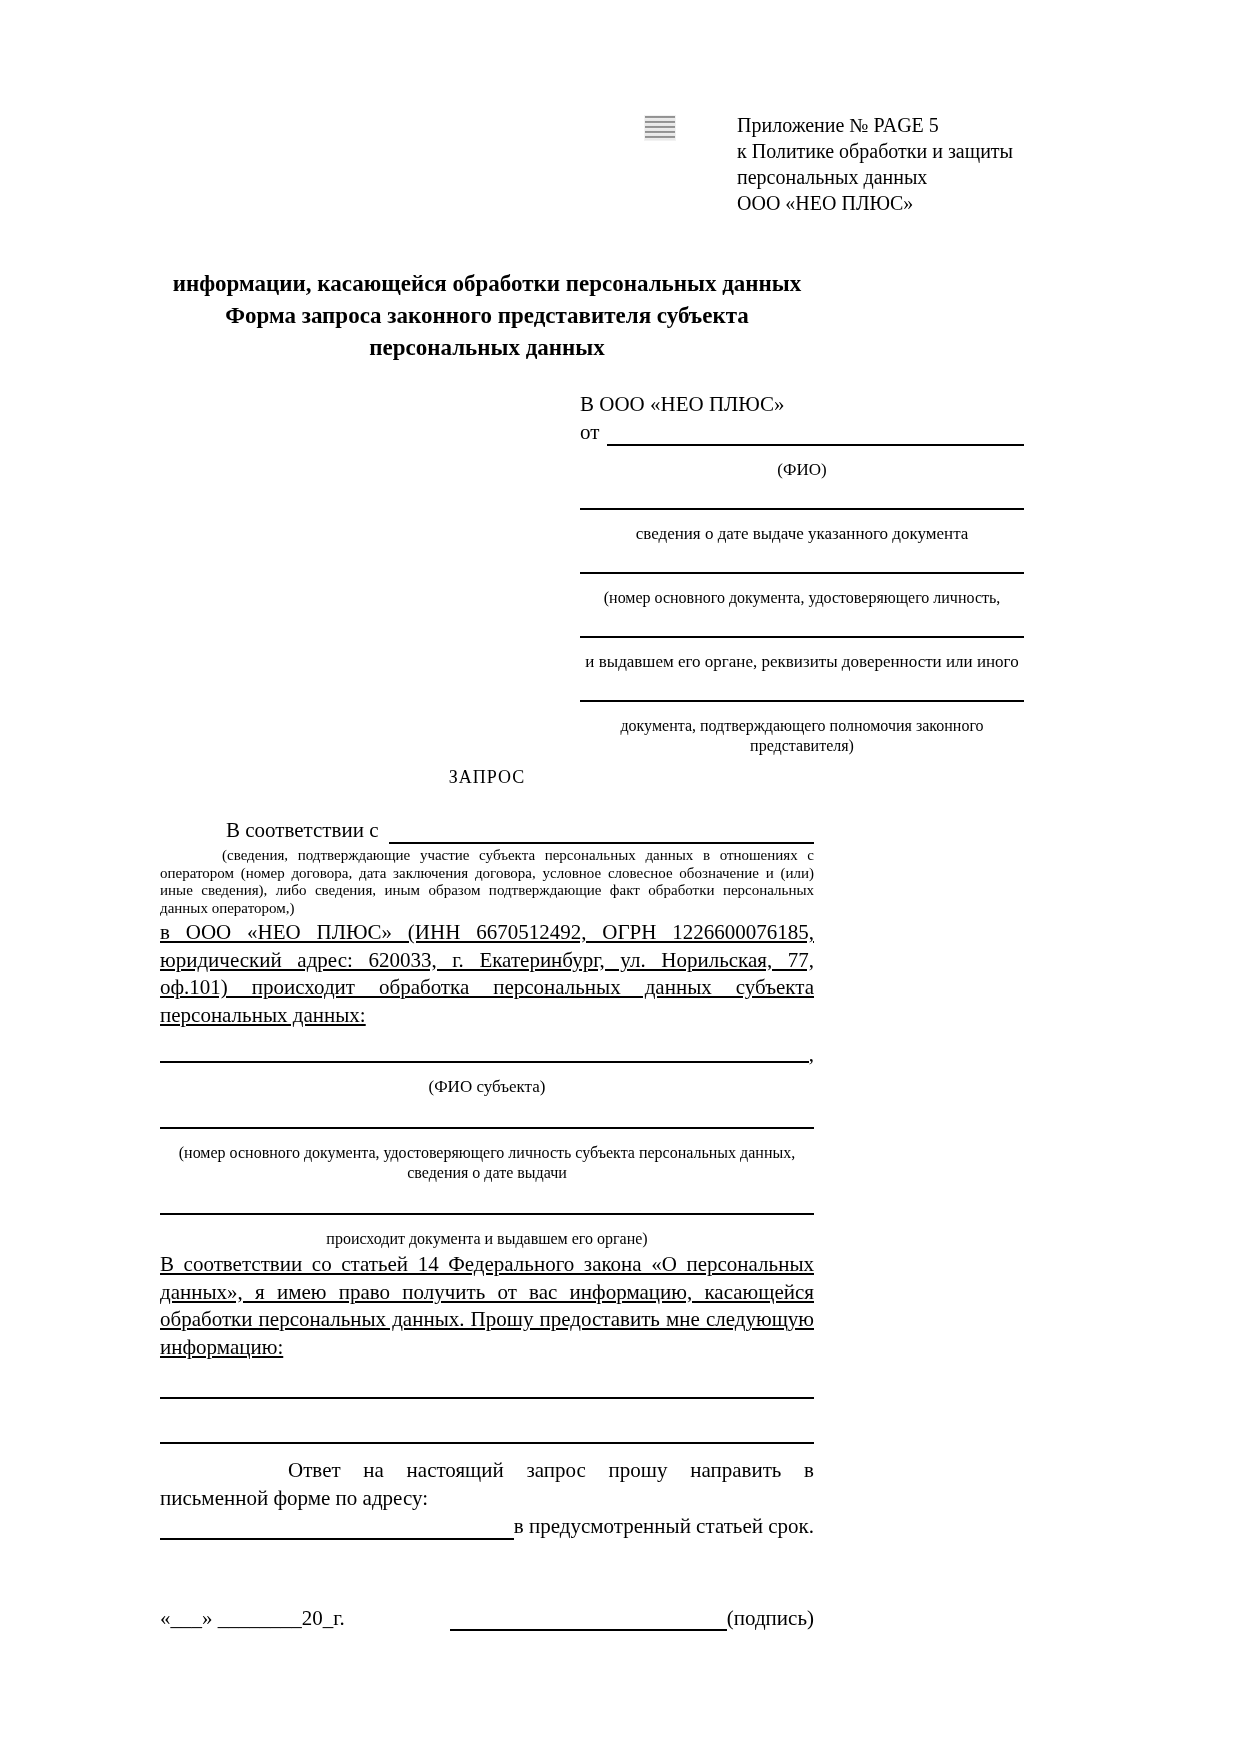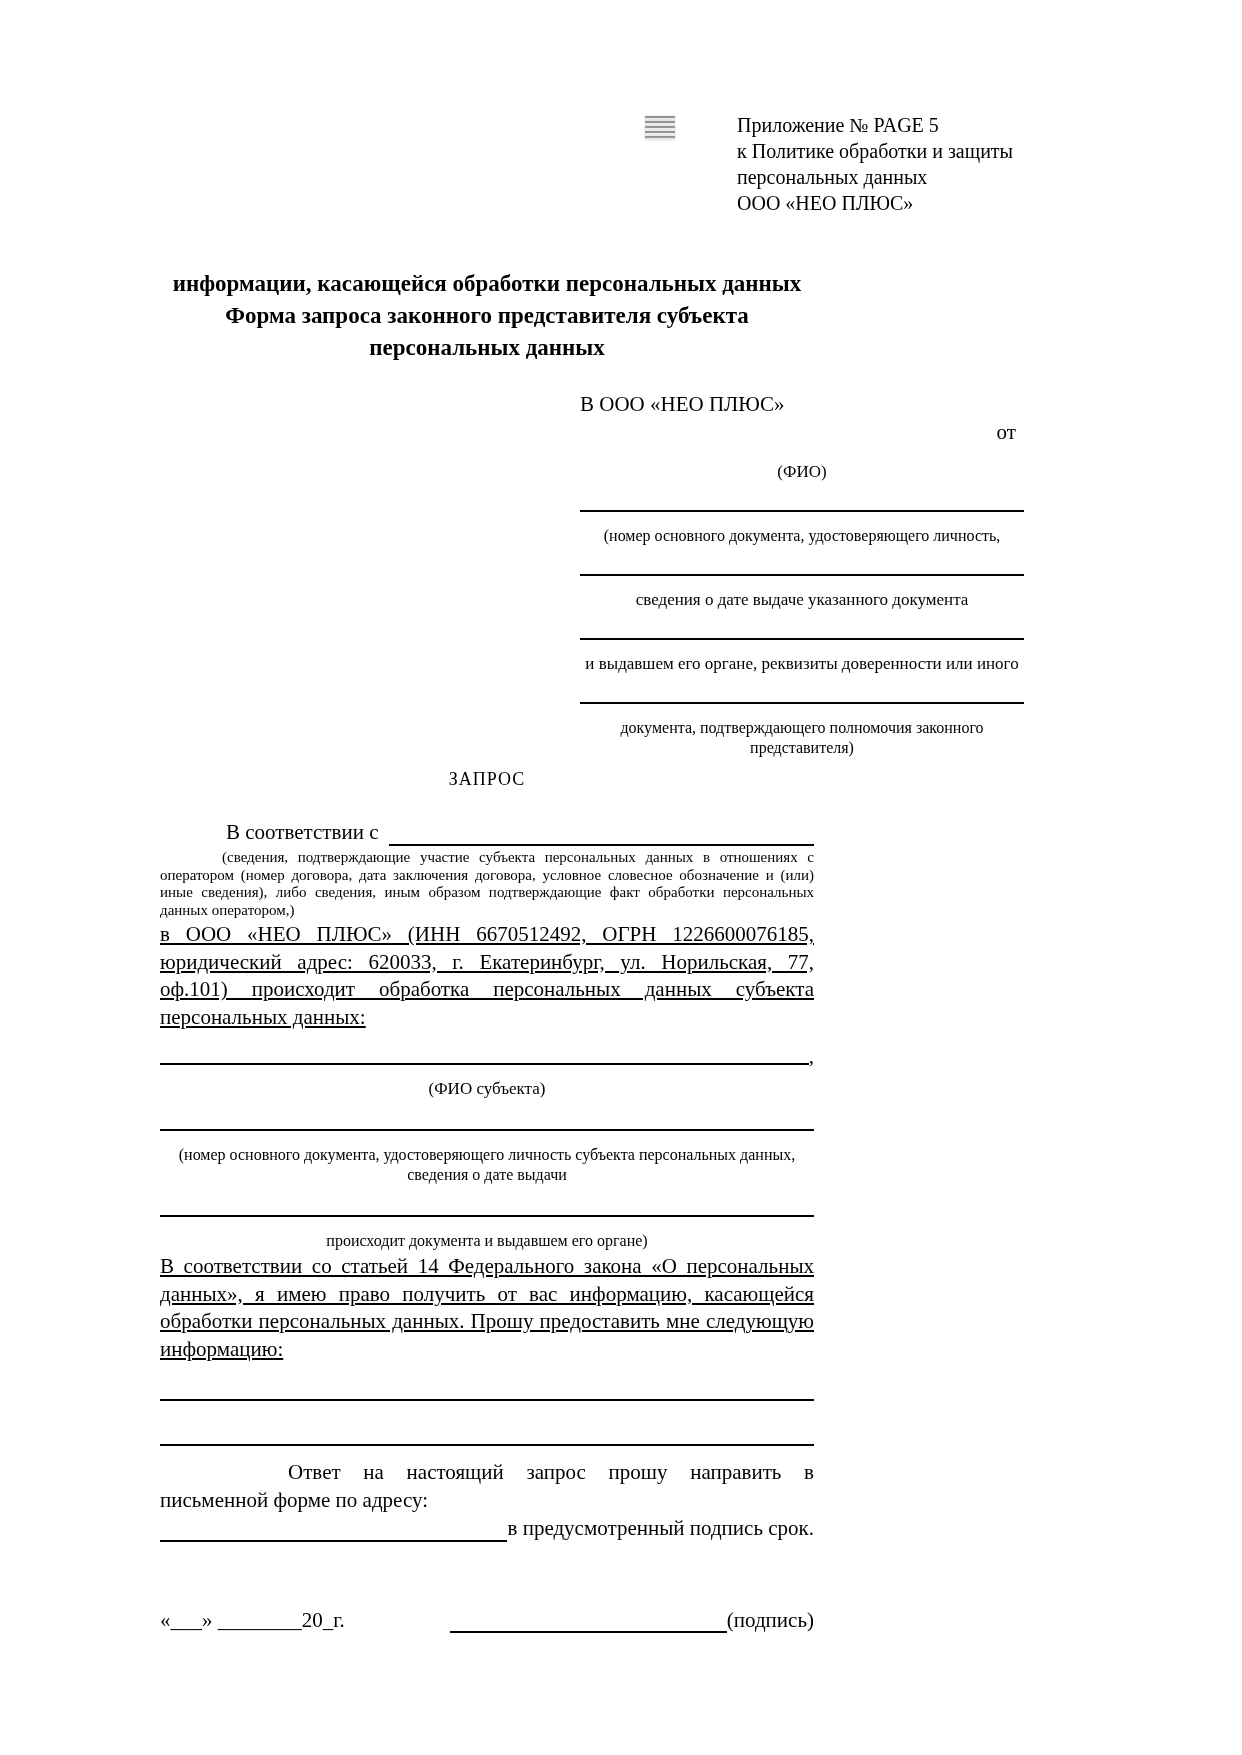--- a/index.html
+++ b/index.html
@@ -40,21 +40,21 @@
     line-height:32px;
   }
   
   .addressee {
     margin-top:26px;
     margin-left:420px;
     width:444px;
     font-size:21px;
   }
   .addr-to { line-height:28px; }
-  .from-row { display:flex; align-items:flex-end; line-height:28px;flex-direction:column; }
+  .from-row { display:flex; align-items:flex-end; line-height:28px; }
   .from-row .lbl { white-space:nowrap; padding-right:8px; }
   .fill-line { flex:1 1 auto; border-bottom:2px solid #000; }
   .caption {
     text-align:center;
     font-size:16px;
     line-height:20px;
     padding-top:14px;
   }
   .caption.lg { font-size:17px; }
   .addr-field { margin-top:14px; }
@@ -132,25 +132,25 @@
   <div class="addressee">
     <div class="addr-to">В ООО «НЕО ПЛЮС»</div>
     <div class="from-row">
       <span class="lbl">от</span>
       <span class="fill-line"></span>
     </div>
     <div class="caption lg">(ФИО)</div>
 
     <div class="addr-field">
       <div class="rule"></div>
+      <div class="caption lg">сведения о дате выдаче указанного документа</div>
+    </div>
+    <div class="addr-field">
+      <div class="rule"></div>
       <div class="caption">(номер основного документа, удостоверяющего личность,</div>
-    </div>
-    <div class="addr-field">
-      <div class="rule"></div>
-      <div class="caption lg">сведения о дате выдаче указанного документа</div>
     </div>
     <div class="addr-field">
       <div class="rule"></div>
       <div class="caption lg">и выдавшем его органе, реквизиты доверенности или иного</div>
     </div>
     <div class="addr-field">
       <div class="rule"></div>
       <div class="caption">документа, подтверждающего полномочия законного представителя)</div>
     </div>
   </div>
@@ -186,21 +186,21 @@
 
   <p class="body-par">В соответствии со статьей 14 Федерального закона «О персональных данных», я имею право получить от вас информацию, касающейся обработки персональных данных. Прошу предоставить мне следующую информацию:</p>
 
   <div class="blank-rule first"></div>
   <div class="blank-rule second"></div>
 
   <p class="answer-par">Ответ на настоящий запрос прошу направить в письменной форме по адресу:</p>
 
   <div class="answer-line2">
     <span class="fill-line"></span>
-    <span class="suffix">в предусмотренный подпись срок.</span>
+    <span class="suffix">в предусмотренный статьей срок.</span>
   </div>
 
   <div class="footer-row">
     <span class="date">«___» ________20_г.</span>
     <span class="sig-wrap">
       <span class="sig-line"></span>
       <span class="sig-caption">(подпись)</span>
     </span>
   </div>
 

